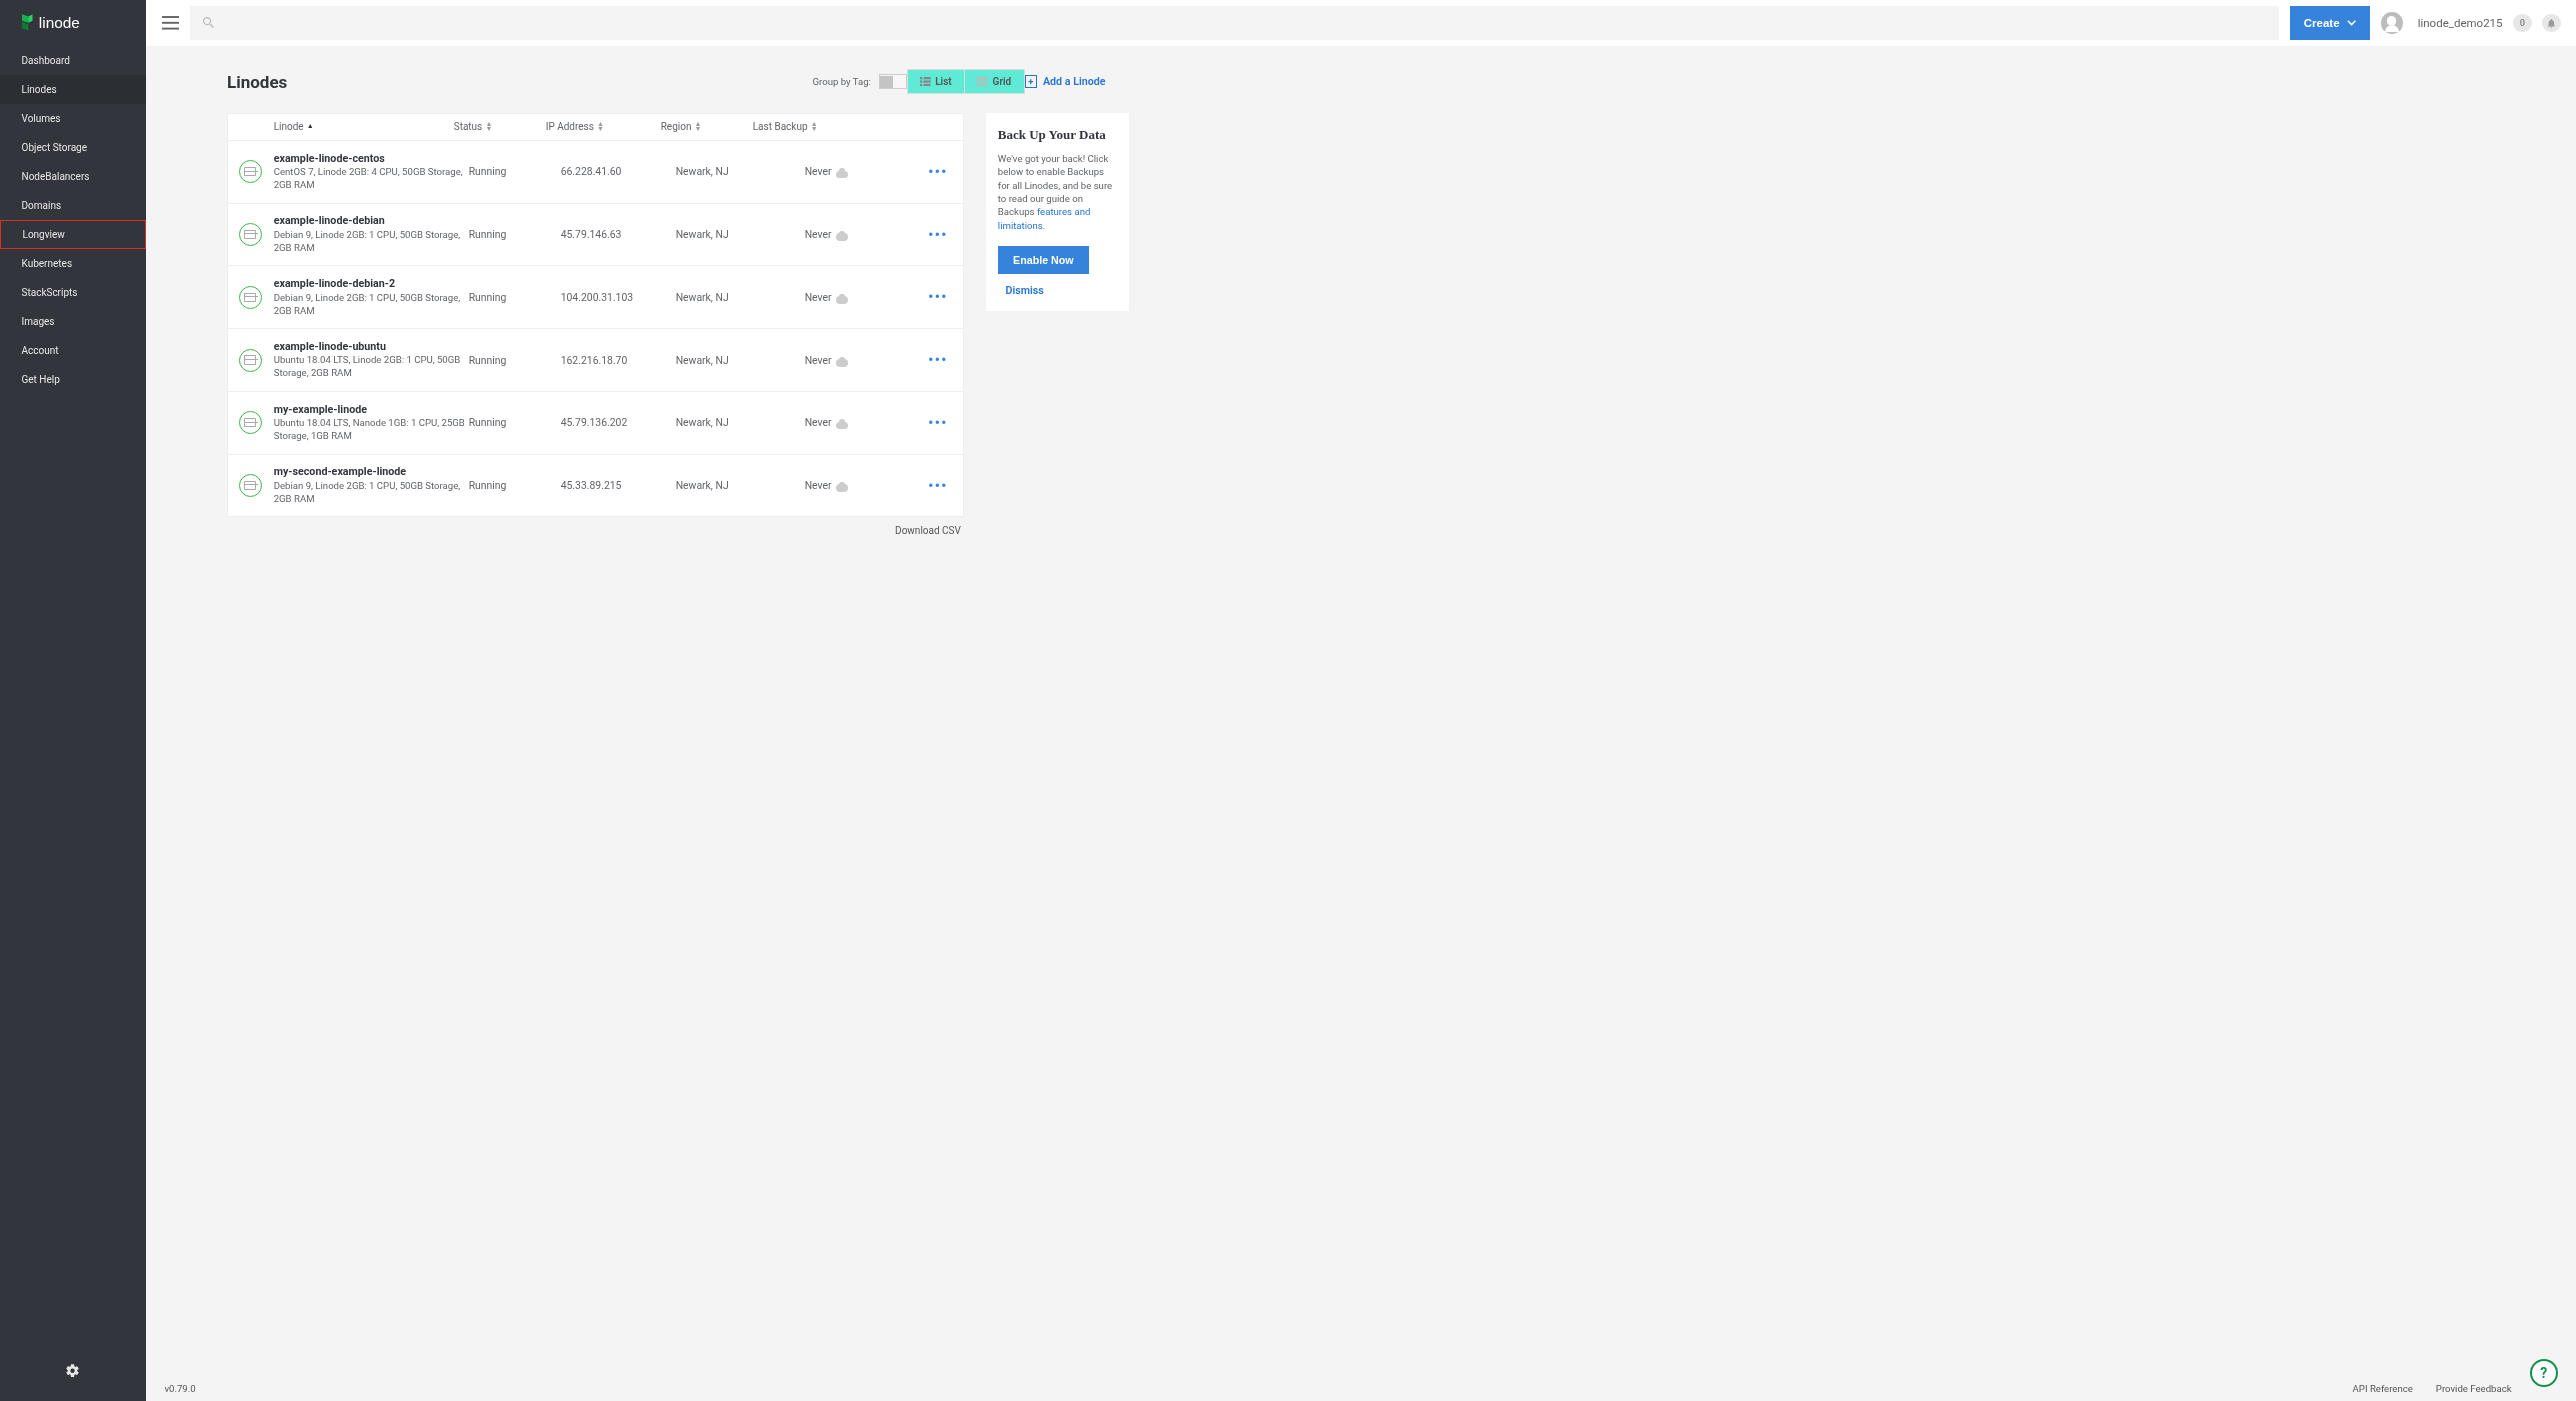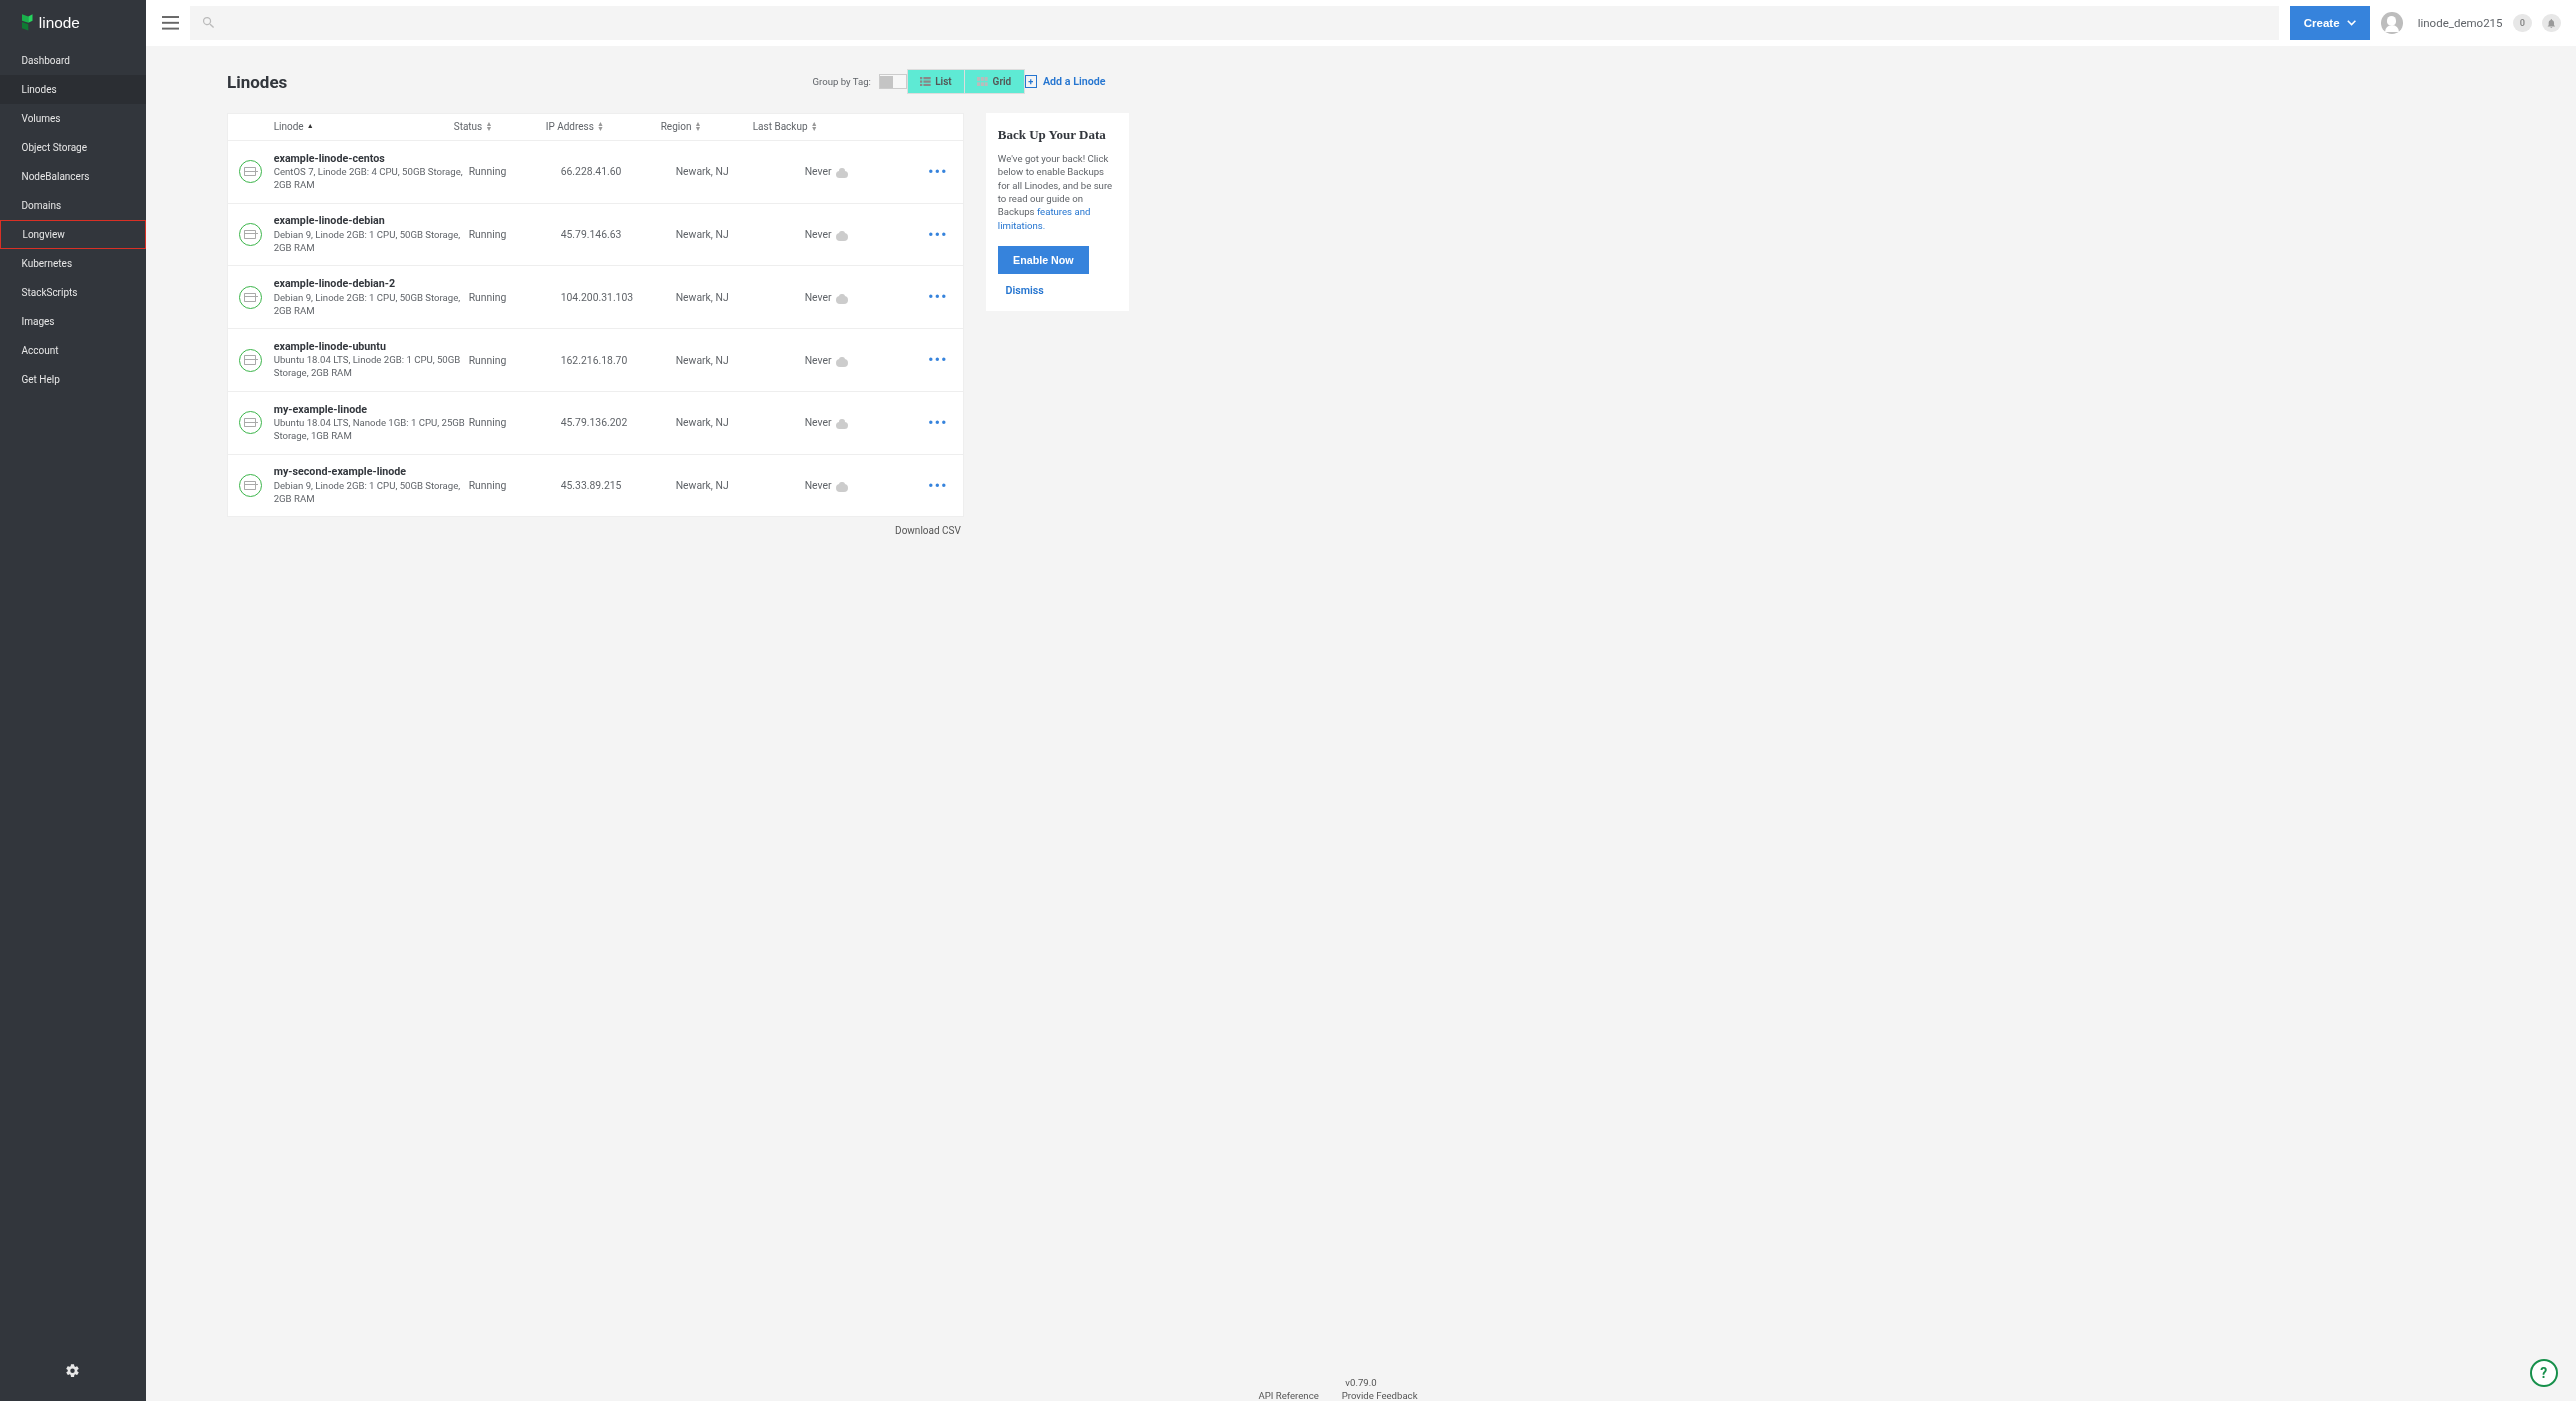--- a/index.html
+++ b/index.html
@@ -81,21 +81,21 @@
 
 
 .side-card { width: 143px; background: #fff; padding: 14px 12.3px; }
 .sc-title { font-size: 13px; font-weight: 700; margin-bottom: 9.2px; font-family: Liberation Serif, serif; }
 .sc-text { font-size: 9.6px; color: #606469; line-height: 1.4; margin-bottom: 14px;}
 .sc-text a { color: #2575d0; text-decoration: none; }
 .sc-enable { background: #3683dc; color: #fff; padding: 7.7px 15.3px; border: none; font-size: 10.7px; font-weight:600; cursor: pointer; margin-bottom: 10.7px; }
 .sc-dismiss { color: #2575d0; font-weight: 600; font-size: 10.7px; cursor: pointer; padding-left: 7.7px;}
 
 
-.footer { position: fixed; left: 146px; right: 0; bottom: 0; height: 24.5px; background: transparent; display: flex; align-items: center; padding: 0 18.4px; font-size: 9.6px; color: #555; justify-content: space-between; flex-direction: column;}
+.footer { position: fixed; left: 146px; right: 0; bottom: 0; height: 24.5px; background: transparent; display: flex; align-items: center; padding: 0 18.4px; font-size: 9.6px; color: #555; justify-content: space-between;}
 .footer-right { display: flex; gap: 23px; margin-right: 46px;}
 .help-fab { position: fixed; right: 18.4px; bottom: 14px; width: 28px; height: 28px; border-radius: 50%; background: #fff; border: 2.3px solid #17904b; display: flex; align-items: center; justify-content: center; color: #17904b; font-weight: 700; font-size: 14px;}
 svg{display:block;}
 </style>
 </head>
 <body>
 
 <div class="sidebar">
   <div class="logo-wrap">
     <svg viewBox="0 0 120 28" width="84" style="font-size:14px">

